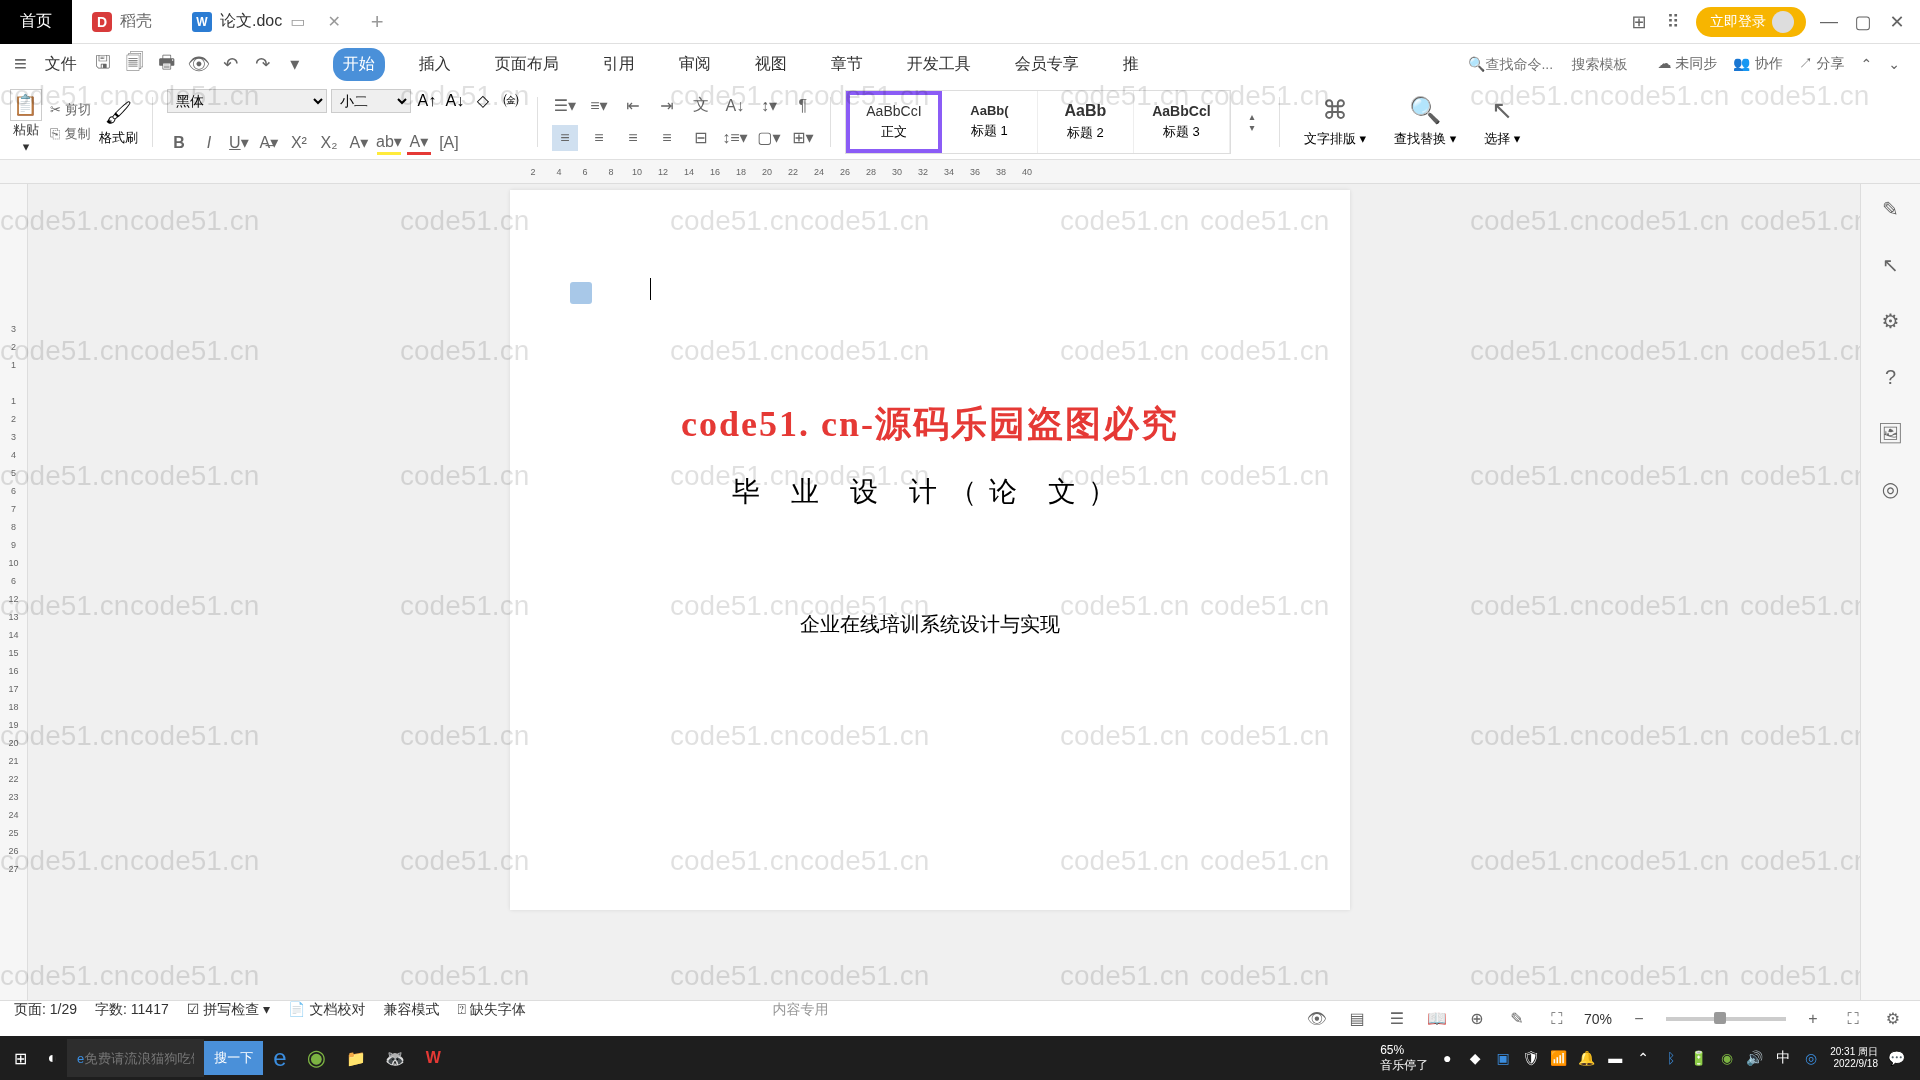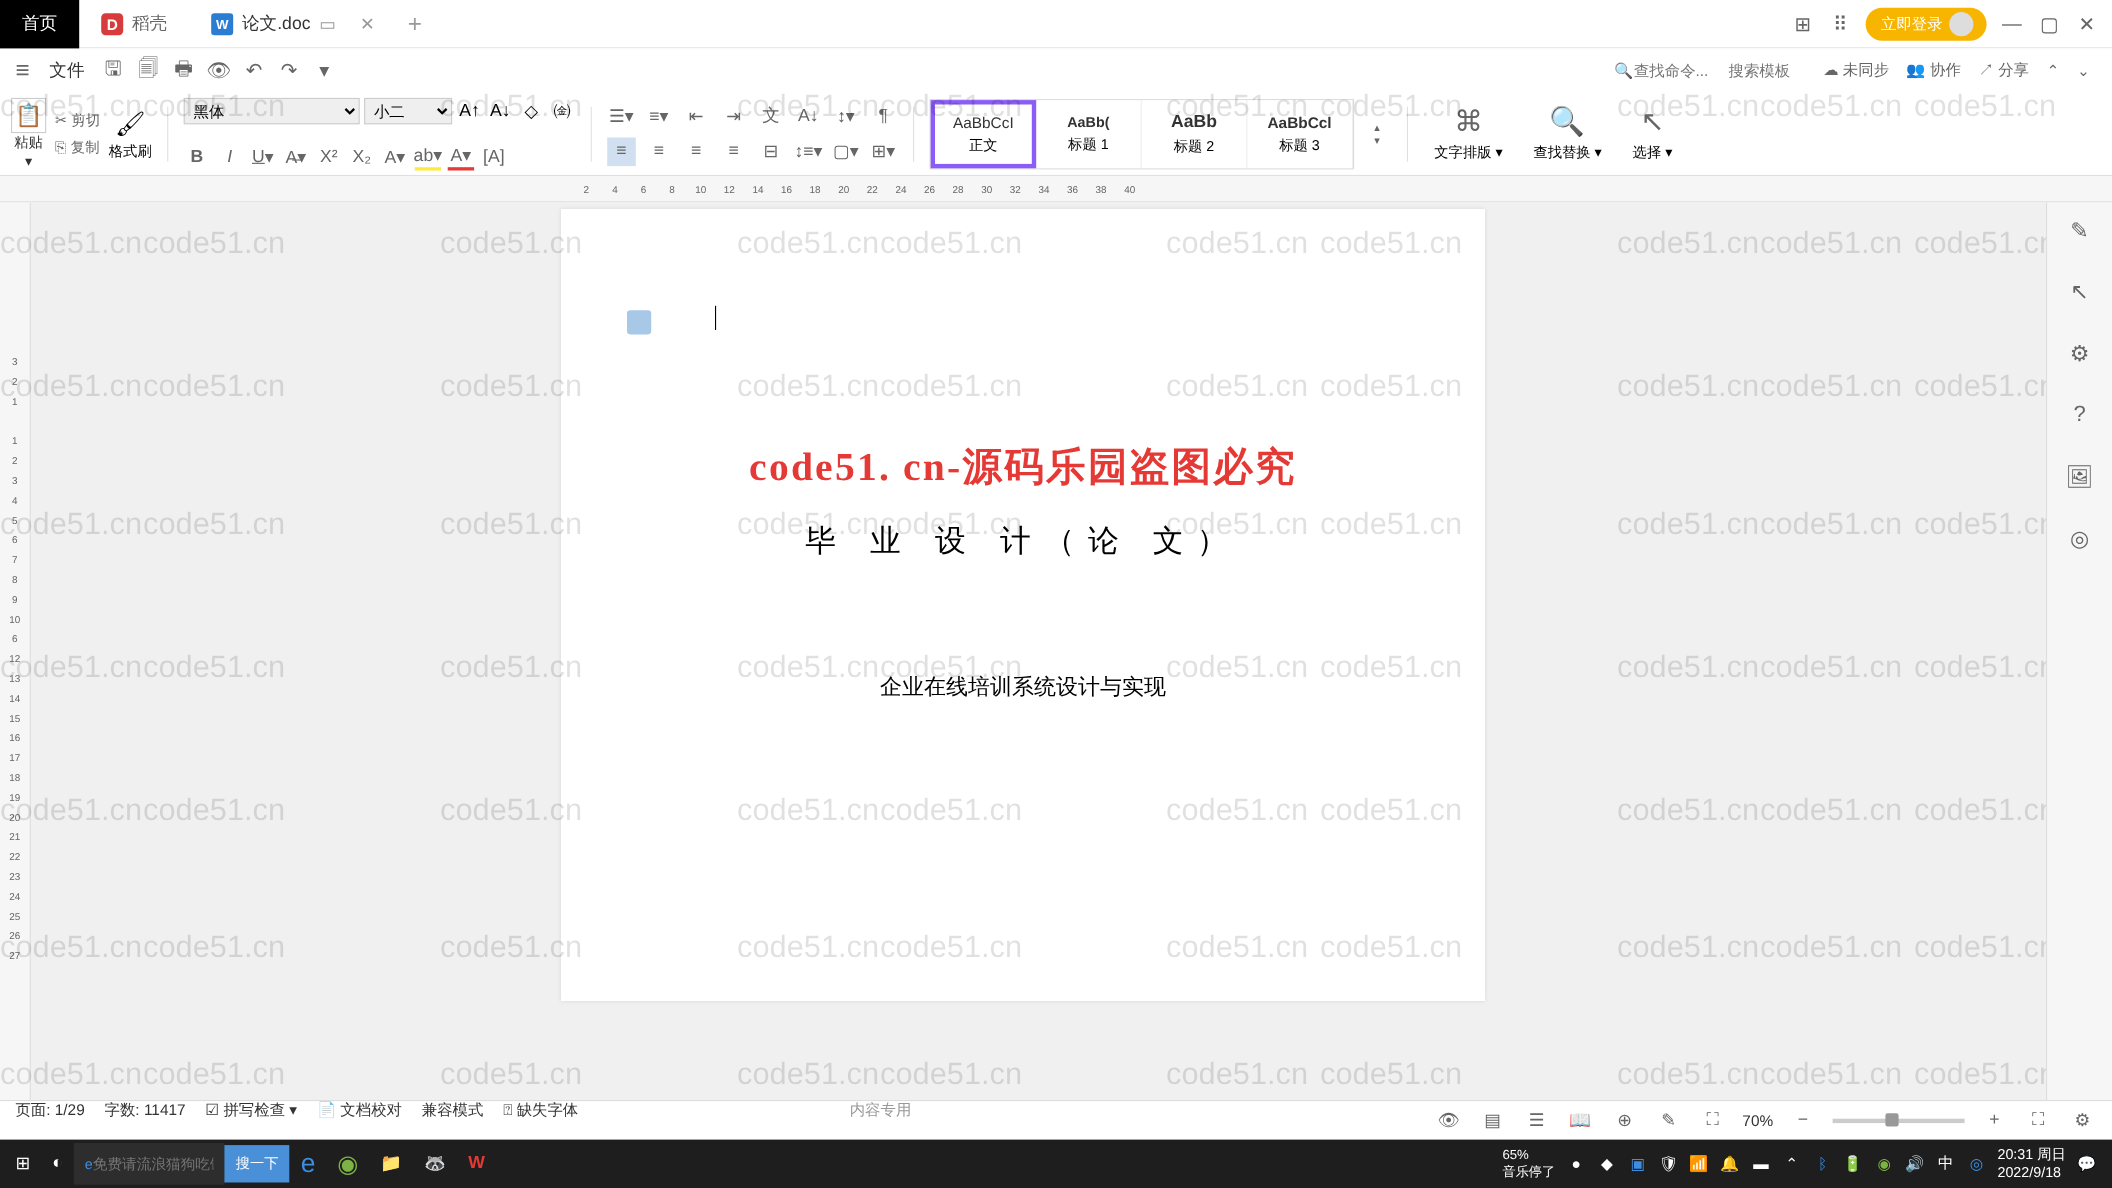--- a/index.html
+++ b/index.html
@@ -66,21 +66,21 @@
 .statusbar{position:absolute;bottom:44px;left:0;right:0;height:36px;background:#fff;border-top:1px solid #ddd;display:flex;padding:0 14px;font-size:14px;color:#333;gap:18px}
 .statusbar .right{margin-left:auto;display:flex;align-items:center;gap:14px}
 .zoom-slider{width:120px;height:4px;background:#ccc;position:relative}
 .zoom-slider::after{content:"";position:absolute;left:40%;top:-5px;width:12px;height:12px;background:#999;border-radius:2px}
 .taskbar{position:absolute;bottom:0;left:0;right:0;height:44px;background:#1e1e1e;display:flex;align-items:center;padding:0 4px}
 .task-btn{height:44px;display:flex;align-items:center;justify-content:center;padding:0 10px;color:#fff}
 .search-task{background:#2d2d2d;color:#ccc;display:flex;align-items:center;padding:0 10px;font-size:13px;height:38px}
 .search-task input{background:transparent;border:none;color:#ccc;width:110px;outline:none}
 .search-task-btn{background:#4a90d9;color:#fff;padding:8px 10px;font-size:13px}
 .tray{margin-left:auto;display:flex;align-items:center;gap:10px;color:#fff;font-size:14px;padding-right:10px}
-.tray-time{text-align:left;font-size:13px;line-height:1.2}
+.tray-time{text-align:right;font-size:10px;line-height:1.2}
 .tray-icon{width:18px;height:18px;display:flex;align-items:center;justify-content:center}
 .divider{width:1px;height:50px;background:#e0e0e0;margin:0 6px}
 </style>
 </head>
 <body>
 
 <div class="titlebar">
   <div class="tab home">
       <span>首页</span>
     </div>
@@ -113,20 +113,32 @@
 <div class="toolbar-row">
   <span class="menu-btn">≡</span>
   <span class="file-btn">文件</span>
   <span class="qat-btn">🖫</span>
   <span class="qat-btn">🗐</span>
   <span class="qat-btn">🖶</span>
   <span class="qat-btn">👁</span>
   <span class="qat-btn">↶</span>
   <span class="qat-btn">↷</span>
   <span class="qat-btn">▾</span>
+  <div class="main-tabs">
+    <span class="main-tab active">开始</span>
+    <span class="main-tab">插入</span>
+    <span class="main-tab">页面布局</span>
+    <span class="main-tab">引用</span>
+    <span class="main-tab">审阅</span>
+    <span class="main-tab">视图</span>
+    <span class="main-tab">章节</span>
+    <span class="main-tab">开发工具</span>
+    <span class="main-tab">会员专享</span>
+    <span class="main-tab">推</span>
+  </div>
   <div class="search-area">
     <div class="search-box">
       <span>🔍</span>
       <input placeholder="查找命令..." style="">
     </div>
     <div class="search-box">
       <input placeholder="搜索模板" style="">
     </div>
     <div class="right-tools">
       <span>☁ <span>未同步</span></span>

